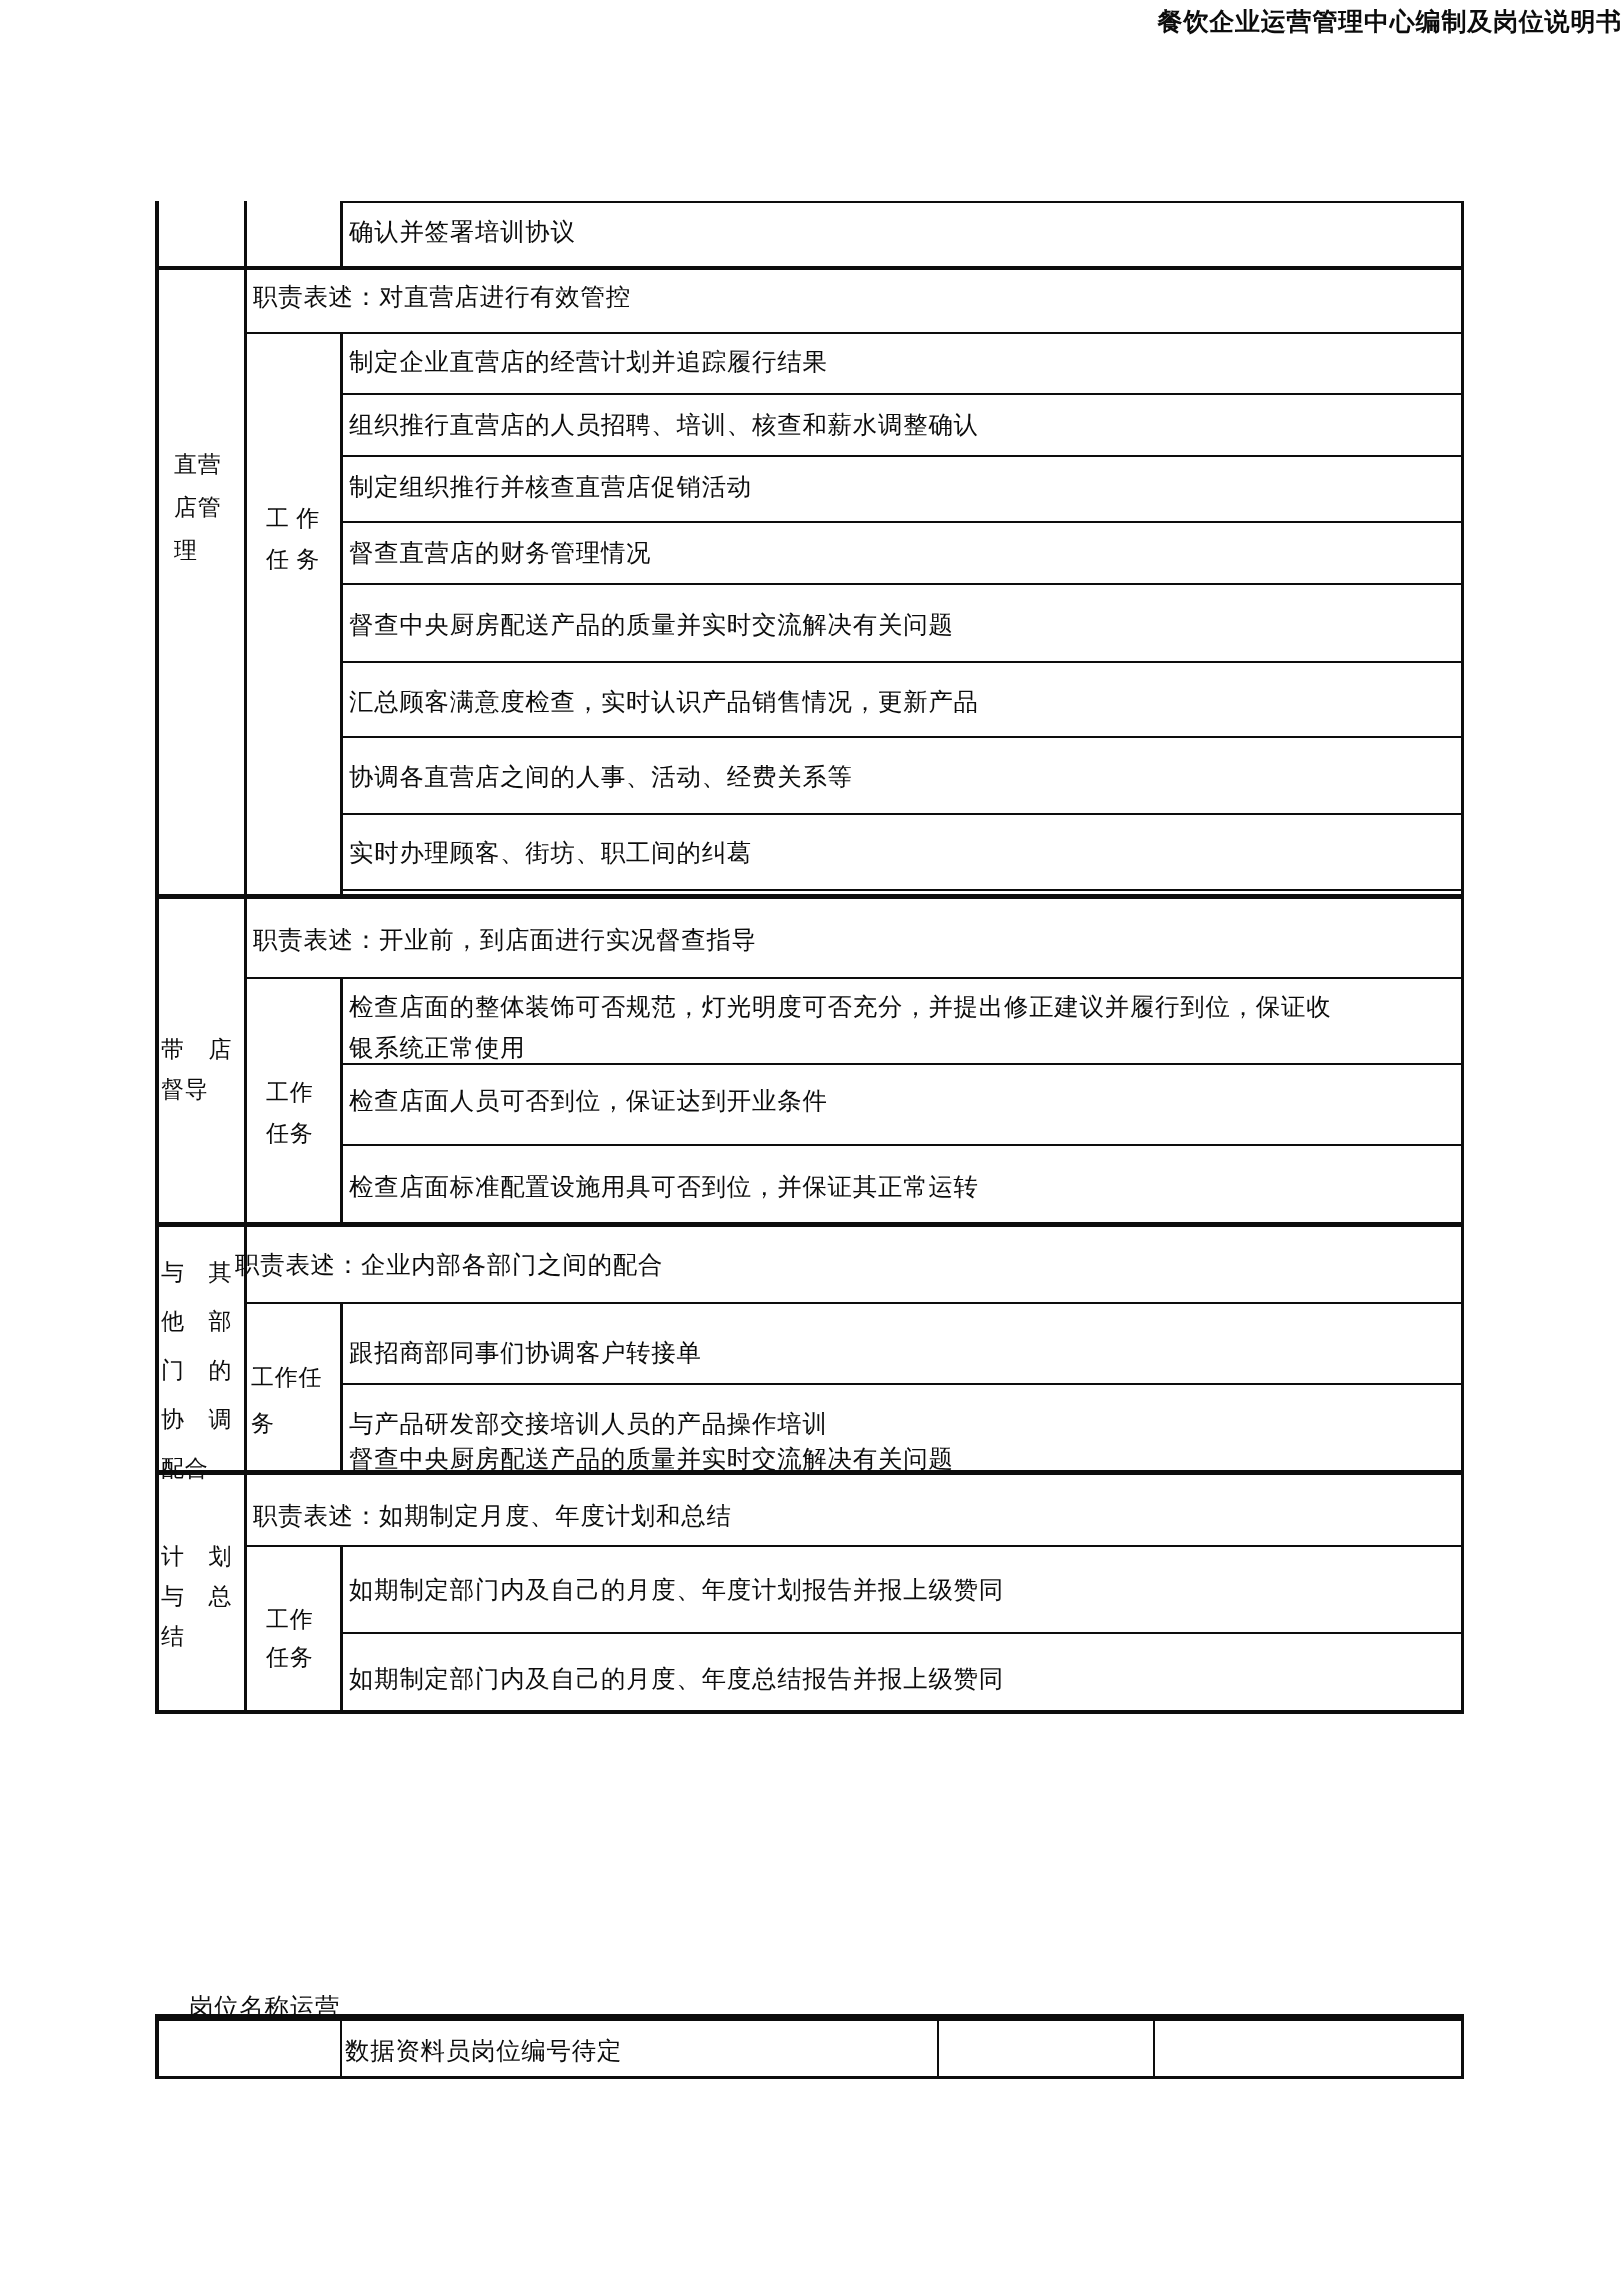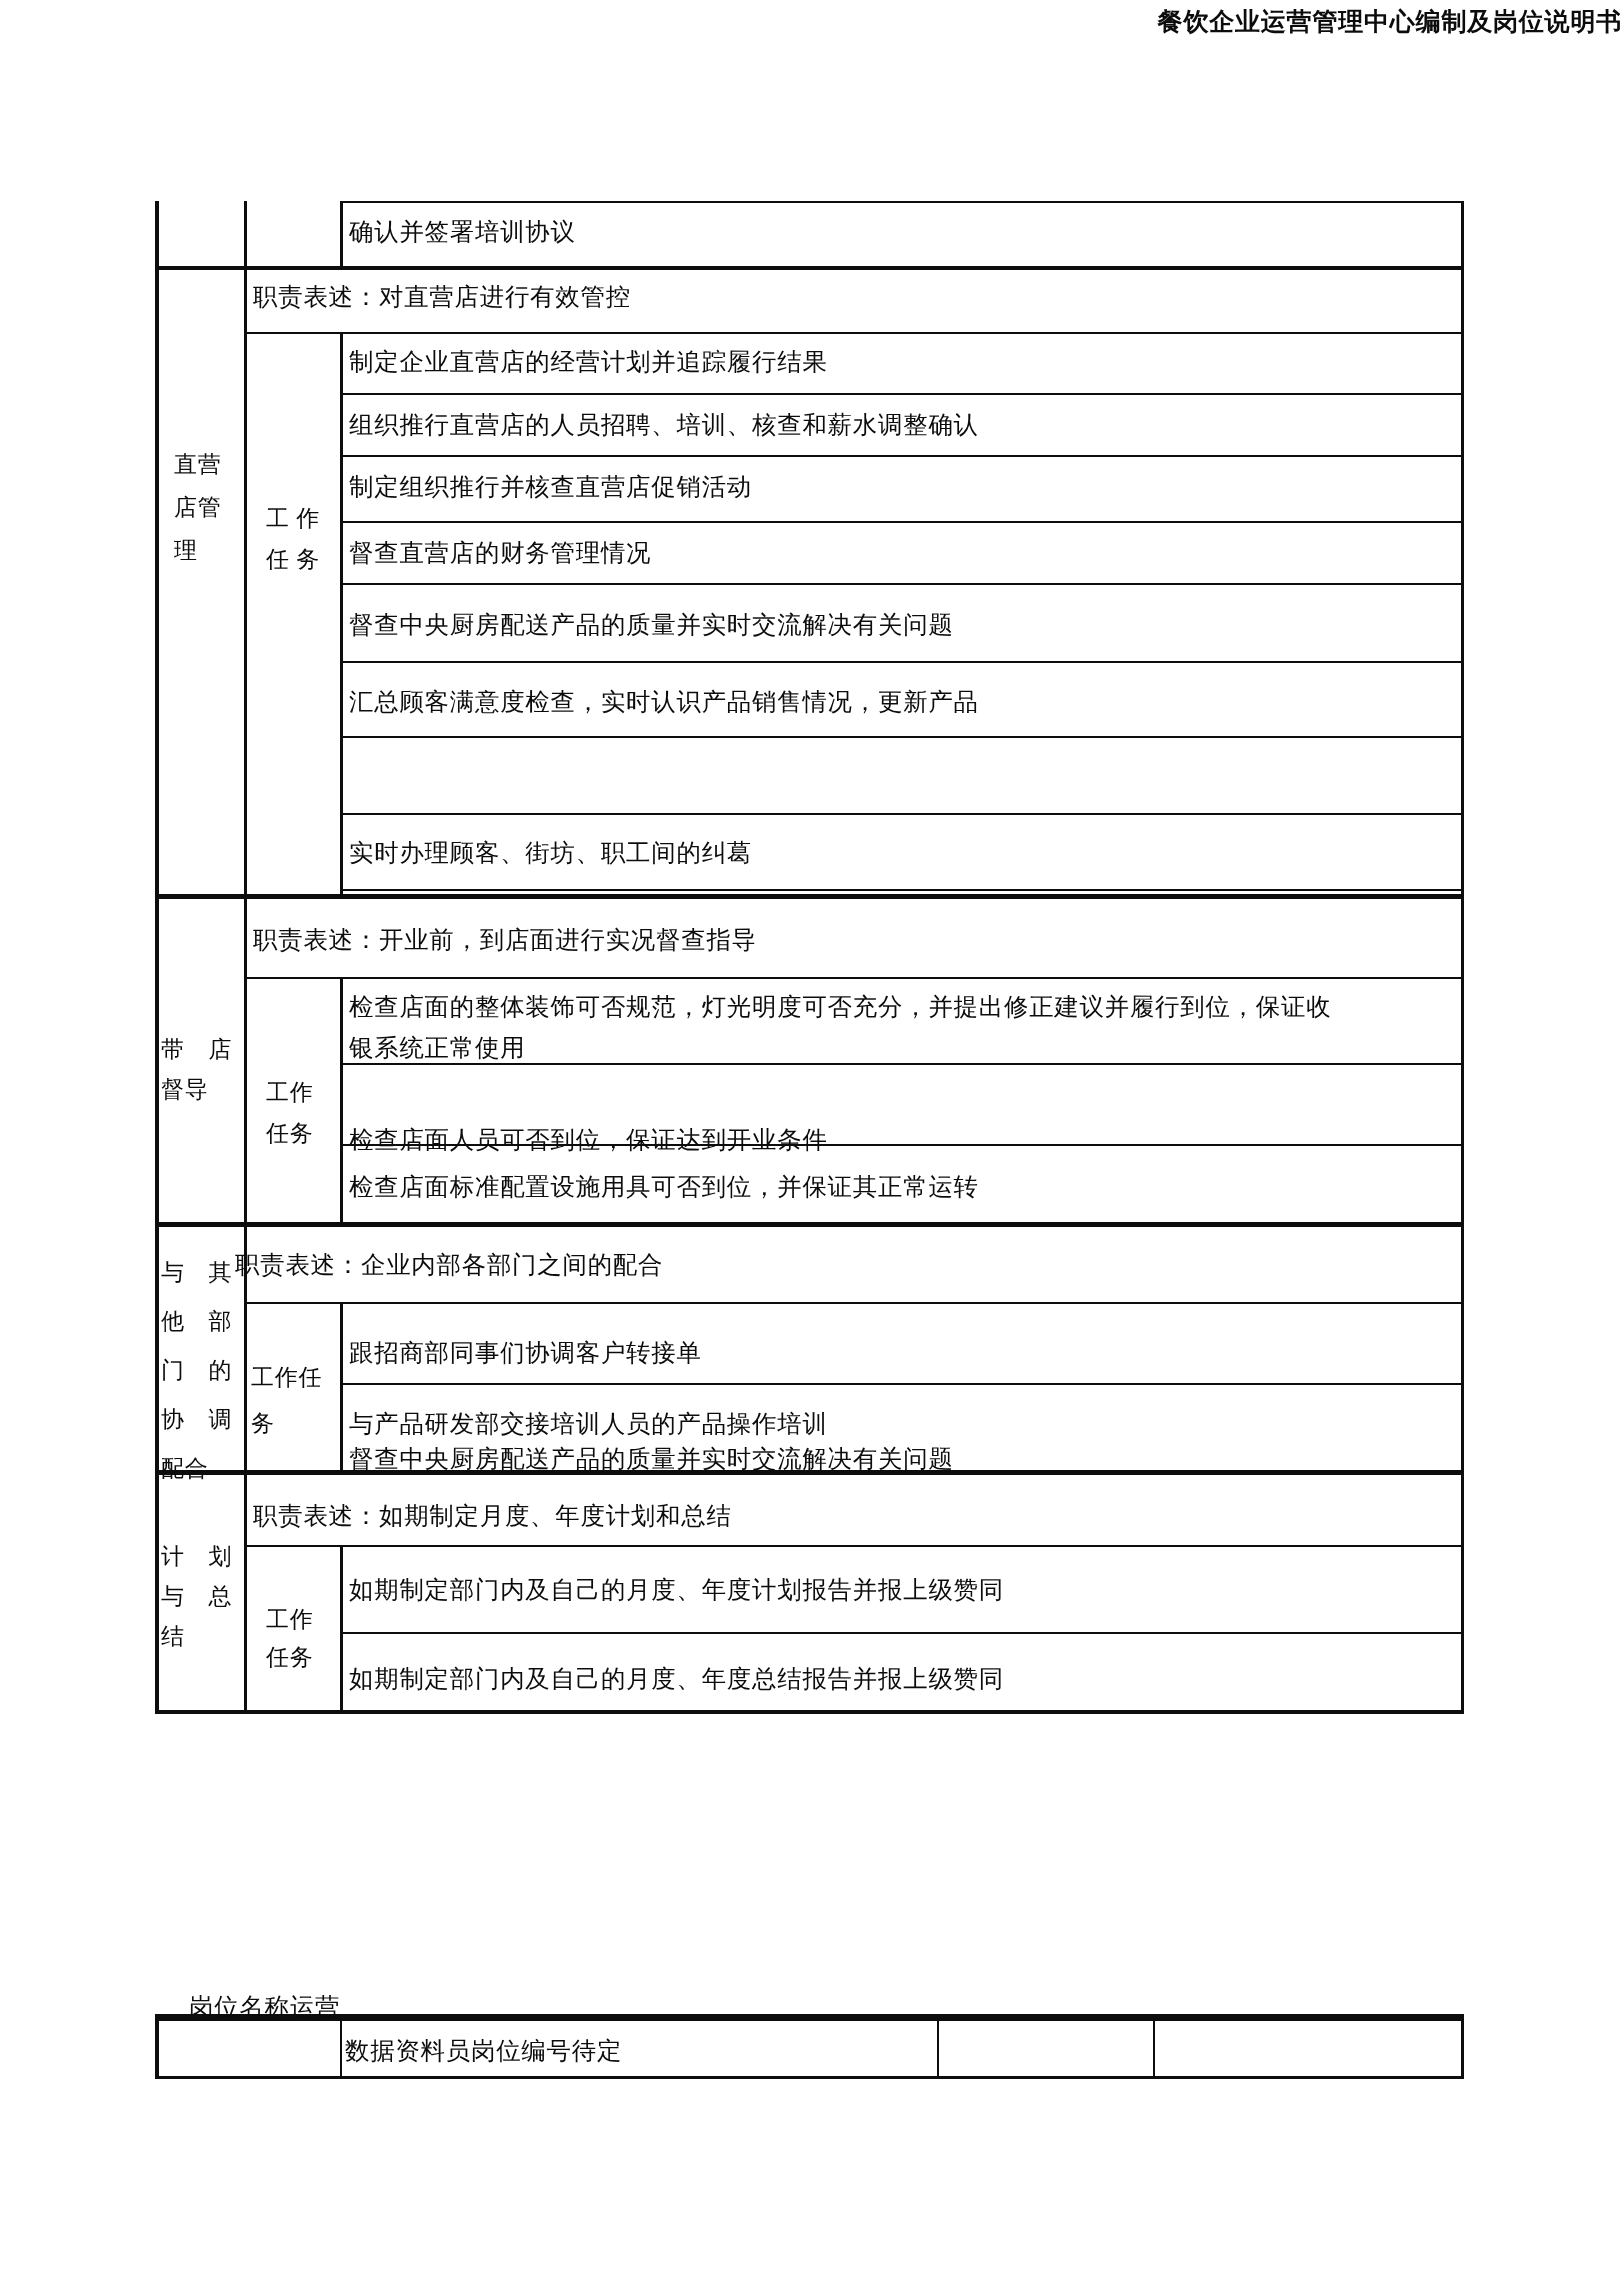--- a/index.html
+++ b/index.html
@@ -90,34 +90,35 @@
   <div class="lbl" style="left:266px;top:498px;line-height:41px;">
     <span class="ln">工 作</span>
     <span class="ln">任 务</span>
   </div>
   <div class="t" style="left:349px;top:347px;">制定企业直营店的经营计划并追踪履行结果</div>
   <div class="t" style="left:349px;top:410px;">组织推行直营店的人员招聘、培训、核查和薪水调整确认</div>
   <div class="t" style="left:349px;top:472px;">制定组织推行并核查直营店促销活动</div>
   <div class="t" style="left:349px;top:538px;">督查直营店的财务管理情况</div>
   <div class="t" style="left:349px;top:610px;">督查中央厨房配送产品的质量并实时交流解决有关问题</div>
   <div class="t" style="left:349px;top:687px;">汇总顾客满意度检查，实时认识产品销售情况，更新产品</div>
+  <div class="t" style="left:349px;top:762px;">协调各直营店之间的人事、活动、经费关系等</div>
   <div class="t" style="left:349px;top:838px;">实时办理顾客、街坊、职工间的纠葛</div>
 
   <div class="lbl" style="left:161px;top:1030px;line-height:40px;">
     <span class="ln">带　店</span>
     <span class="ln">督导</span>
   </div>
   <div class="t" style="left:253px;top:925px;">职责表述：开业前，到店面进行实况督查指导</div>
   <div class="lbl" style="left:266px;top:1072px;line-height:41px;">
     <span class="ln">工作</span>
     <span class="ln">任务</span>
   </div>
   <div class="t tall" style="left:349px;top:986px;width:1092px;">检查店面的整体装饰可否规范，灯光明度可否充分，并提出修正建议并履行到位，保证收
 银系统正常使用</div>
-  <div class="t" style="left:349px;top:1125px;text-align:right;">检查店面人员可否到位，保证达到开业条件</div>
+  <div class="t" style="left:349px;top:1086px;text-align:right;">检查店面人员可否到位，保证达到开业条件</div>
   <div class="t" style="left:349px;top:1172px;">检查店面标准配置设施用具可否到位，并保证其正常运转</div>
 
   <div class="lbl" style="left:161px;top:1248px;line-height:49px;">
     <span class="ln">与　其</span>
     <span class="ln">他　部</span>
     <span class="ln">门　的</span>
     <span class="ln">协　调</span>
     <span class="ln">配合</span>
   </div>
   <div class="t" style="left:235px;top:1250px;">职责表述：企业内部各部门之间的配合</div>

